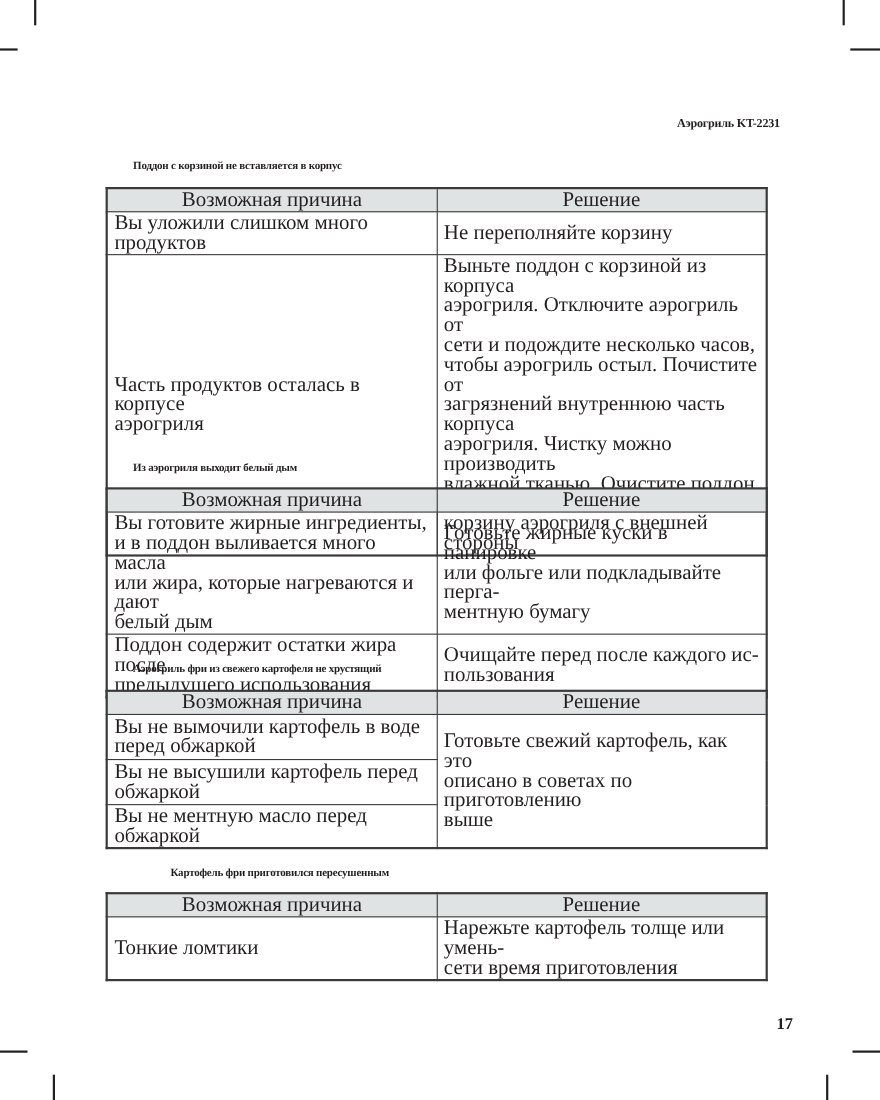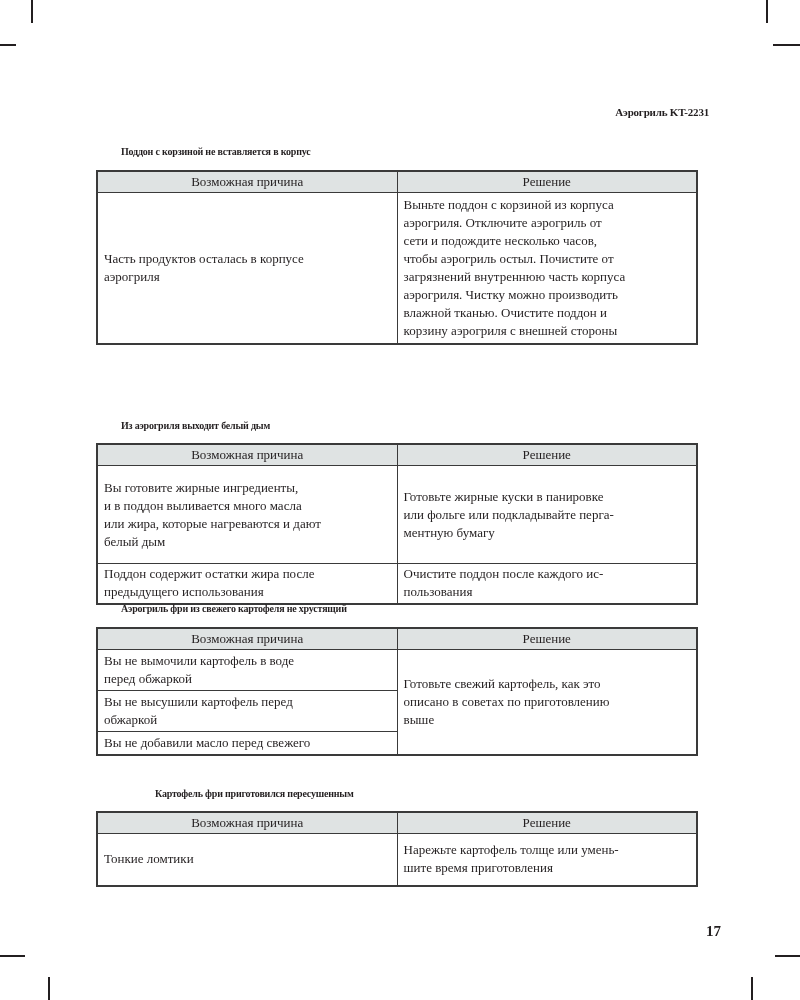--- a/index.html
+++ b/index.html
@@ -2,21 +2,21 @@
 <html><head>
 <meta charset="utf-8">
 <style>
   html, body { margin:0; padding:0; }
   body { width:800px; height:1000px; background:#ffffff; position:relative; overflow:hidden;
          font-family:"Liberation Serif","DejaVu Serif",serif; color:#231f20; }
   .crop { position:absolute; background:#231f20; }
   .running-head { position:absolute; top:106px; right:91px; font-size:11px; font-weight:bold; letter-spacing:-0.2px; }
   .section-title { position:absolute; left:121px; font-size:10px; font-weight:bold; letter-spacing:-0.2px; }
   table.tbl { position:absolute; left:96px; width:600px; border-collapse:collapse; table-layout:fixed;
-              border:2px solid #3a3a3a; font-size:13px; line-height:18px; }
+              border:2px solid #3a3a3a; font-size:19px; line-height:18px; }
   table.tbl col.c1 { width:300px; }
   table.tbl col.c2 { width:300px; }
   table.tbl th { background:#dfe3e3; font-weight:normal; text-align:center; height:20px; padding:0 6px;
                  border:1.5px solid #3a3a3a; }
   table.tbl td { padding:1px 6px; vertical-align:middle; border:1.5px solid #3a3a3a; text-align:left; white-space:pre-line; }
   .page-number { position:absolute; top:923px; left:706px; font-size:15px; font-weight:bold; }
 </style>
 </head>
 <body>
 
@@ -34,20 +34,24 @@
 <div class="section-title" style="top:146px;">Поддон с корзиной не вставляется в корпус</div>
 <table class="tbl" style="top:170px;">
   <colgroup>
       <col class="c1">
       <col class="c2">
     </colgroup>
   <tbody>
       <tr>
     <th>Возможная причина</th>
     <th>Решение</th>
+  </tr>
+  <tr style="height:23px;">
+    <td>Вы уложили слишком много продуктов</td>
+    <td>Не переполняйте корзину</td>
   </tr>
   <tr style="height:151px;">
     <td>Часть продуктов осталась в корпусе
 аэрогриля</td>
     <td>Выньте поддон с корзиной из корпуса
 аэрогриля. Отключите аэрогриль от
 сети и подождите несколько часов,
 чтобы аэрогриль остыл. Почистите от
 загрязнений внутреннюю часть корпуса
 аэрогриля. Чистку можно производить
@@ -73,21 +77,21 @@
 и в поддон выливается много масла
 или жира, которые нагреваются и дают
 белый дым</td>
     <td>Готовьте жирные куски в панировке
 или фольге или подкладывайте перга-
 ментную бумагу</td>
   </tr>
   <tr style="height:40px;">
     <td>Поддон содержит остатки жира после
 предыдущего использования</td>
-    <td>Очистите поддон после каждого ис-
+    <td>Очищайте перед после каждого ис-
 пользования</td>
   </tr>
 </tbody>
   </table>
 
 <div class="section-title" style="top:603px;">Аэрогриль фри из свежего картофеля не хрустящий</div>
 <table class="tbl" style="top:627px;">
   <colgroup>
       <col class="c1">
       <col class="c2">
@@ -102,37 +106,37 @@
 перед обжаркой</td>
     <td rowspan="3">Готовьте свежий картофель, как это
 описано в советах по приготовлению
 выше</td>
   </tr>
   <tr style="height:41px;">
     <td>Вы не высушили картофель перед
 обжаркой</td>
   </tr>
   <tr style="height:23px;">
-    <td>Вы не добавили масло перед свежего</td>
+    <td>Вы не ментную масло перед обжаркой</td>
   </tr>
 </tbody>
   </table>
 
 <div class="section-title" style="top:788px;margin-left:34px;">Картофель фри приготовился пересушенным</div>
 <table class="tbl" style="top:811px;">
   <colgroup>
       <col class="c1">
       <col class="c2">
     </colgroup>
   <tbody>
       <tr>
     <th>Возможная причина</th>
     <th>Решение</th>
   </tr>
   <tr style="height:52px;">
     <td>Тонкие ломтики</td>
     <td>Нарежьте картофель толще или умень-
-шите время приготовления</td>
+сети время приготовления</td>
   </tr>
 </tbody>
   </table>
 
 <div class="page-number">17</div>
 
 </body></html>

